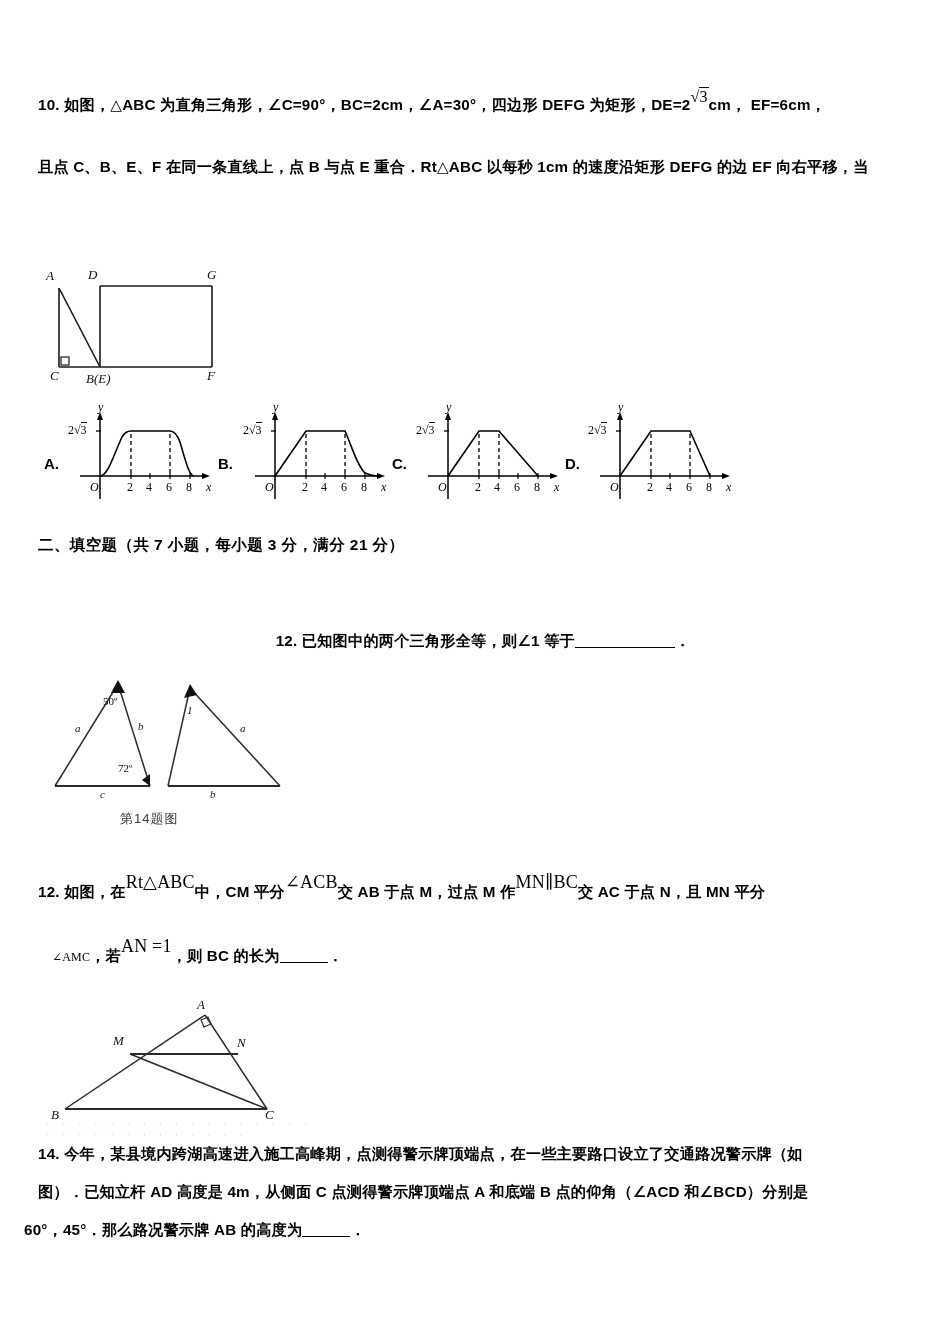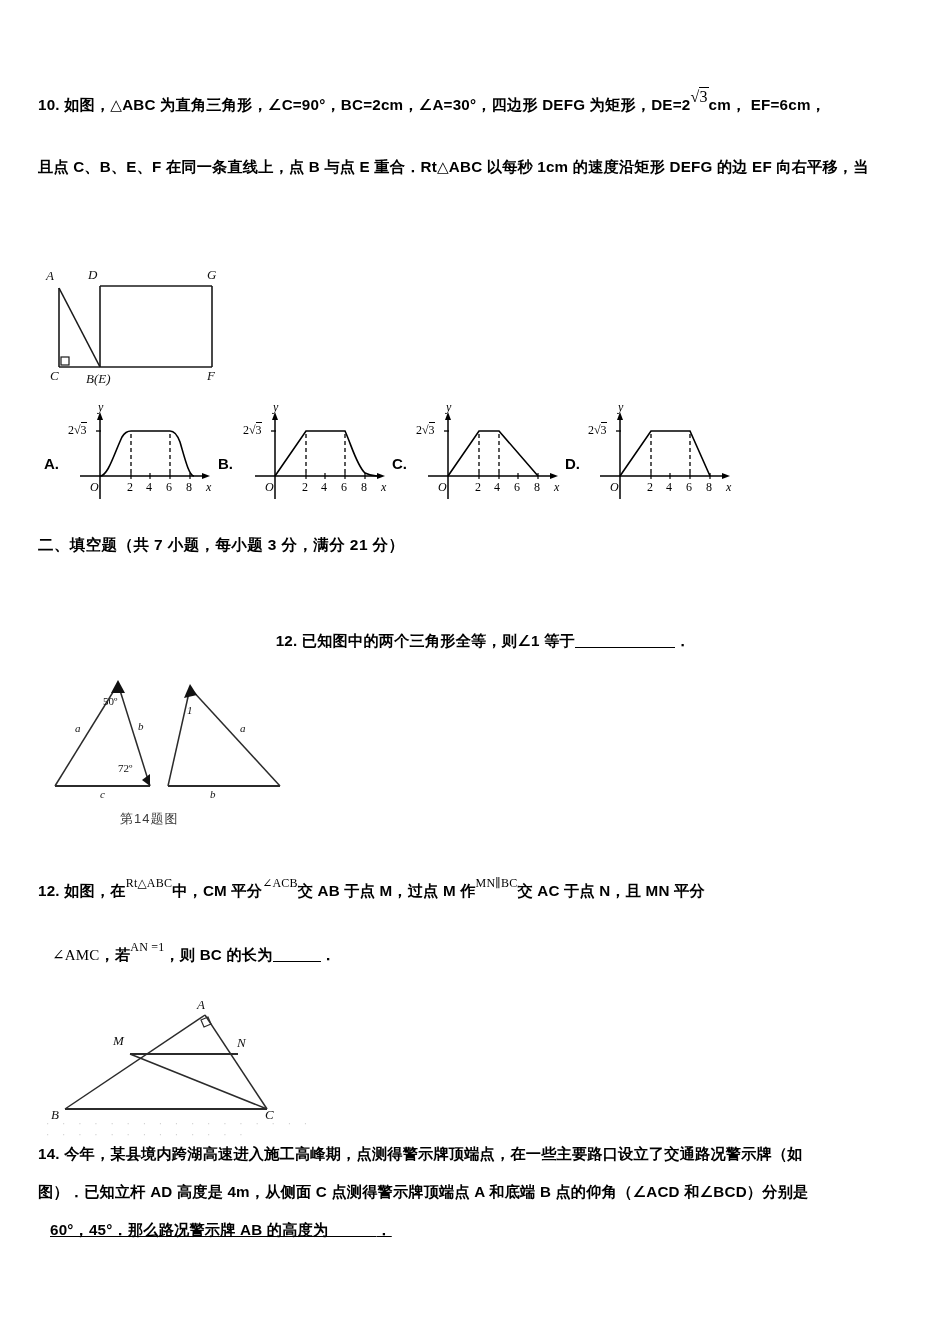--- a/index.html
+++ b/index.html
@@ -34,41 +34,41 @@
     position: absolute;
     font-family: "Liberation Sans", "DejaVu Sans", sans-serif;
     font-weight: bold;
     font-size: 15.5px;
     letter-spacing: 0.4px;
   }
   .mathi {
     font-family: "Liberation Serif", "DejaVu Serif", serif;
     font-weight: normal;
     font-style: normal;
-    font-size: 15px;
+    font-size: 12px;
   }
   .sup {
     font-family: "Liberation Serif", "DejaVu Serif", serif;
     font-style: italic;
     font-size: 14px;
     vertical-align: 7px;
     font-weight: normal;
   }
   .sup2 {
     font-size: 9px;
     vertical-align: 5px;
     font-style: italic;
   }
   .raise {
     display: inline-block;
     position: relative;
     top: -9px;
     font-family: "Liberation Serif", "DejaVu Serif", serif;
     font-weight: normal;
-    font-size: 12px;
+    font-size: 18px;
   }
   .sqrt-wrap {
     display: inline-block;
     position: relative;
     top: -8px;
     font-family: "Liberation Serif", "DejaVu Serif", serif;
     font-weight: normal;
     font-size: 16px;
   }
   .sqrt-bar {
@@ -345,17 +345,17 @@
 
   <div class="dotrow" style="left:46px; top:1118px; width:280px;">· · · · · · · · · · · · · · · · · · · · · · · · · · · · · ·</div>
 
   <div class="q-text" style="left:38px; top:1135px; width:895px;">
     <span>14.</span>
     <span>今年，某县境内跨湖高速进入施工高峰期，点测得警示牌顶端点，在一些主要路口设立了交通路况警示牌（如</span>
   </div>
   <div class="q-text" style="left:38px; top:1173px; width:895px;">
     <span>图）．已知立杆 AD 高度是 4m，从侧面 C 点测得警示牌顶端点 A 和底端 B 点的仰角（∠ACD 和∠BCD）分别是</span>
   </div>
-  <div class="q-text" style="left:50px; top:1211px; width:895px;text-decoration:underline;">
+  <div class="q-text" style="left:24px; top:1211px; width:895px;">
     <span>60°，45°．那么路况警示牌 AB 的高度为</span><span class="blank" style="width:48px;"></span><span>．</span>
   </div>
 
 </div>
 
 </body></html>

